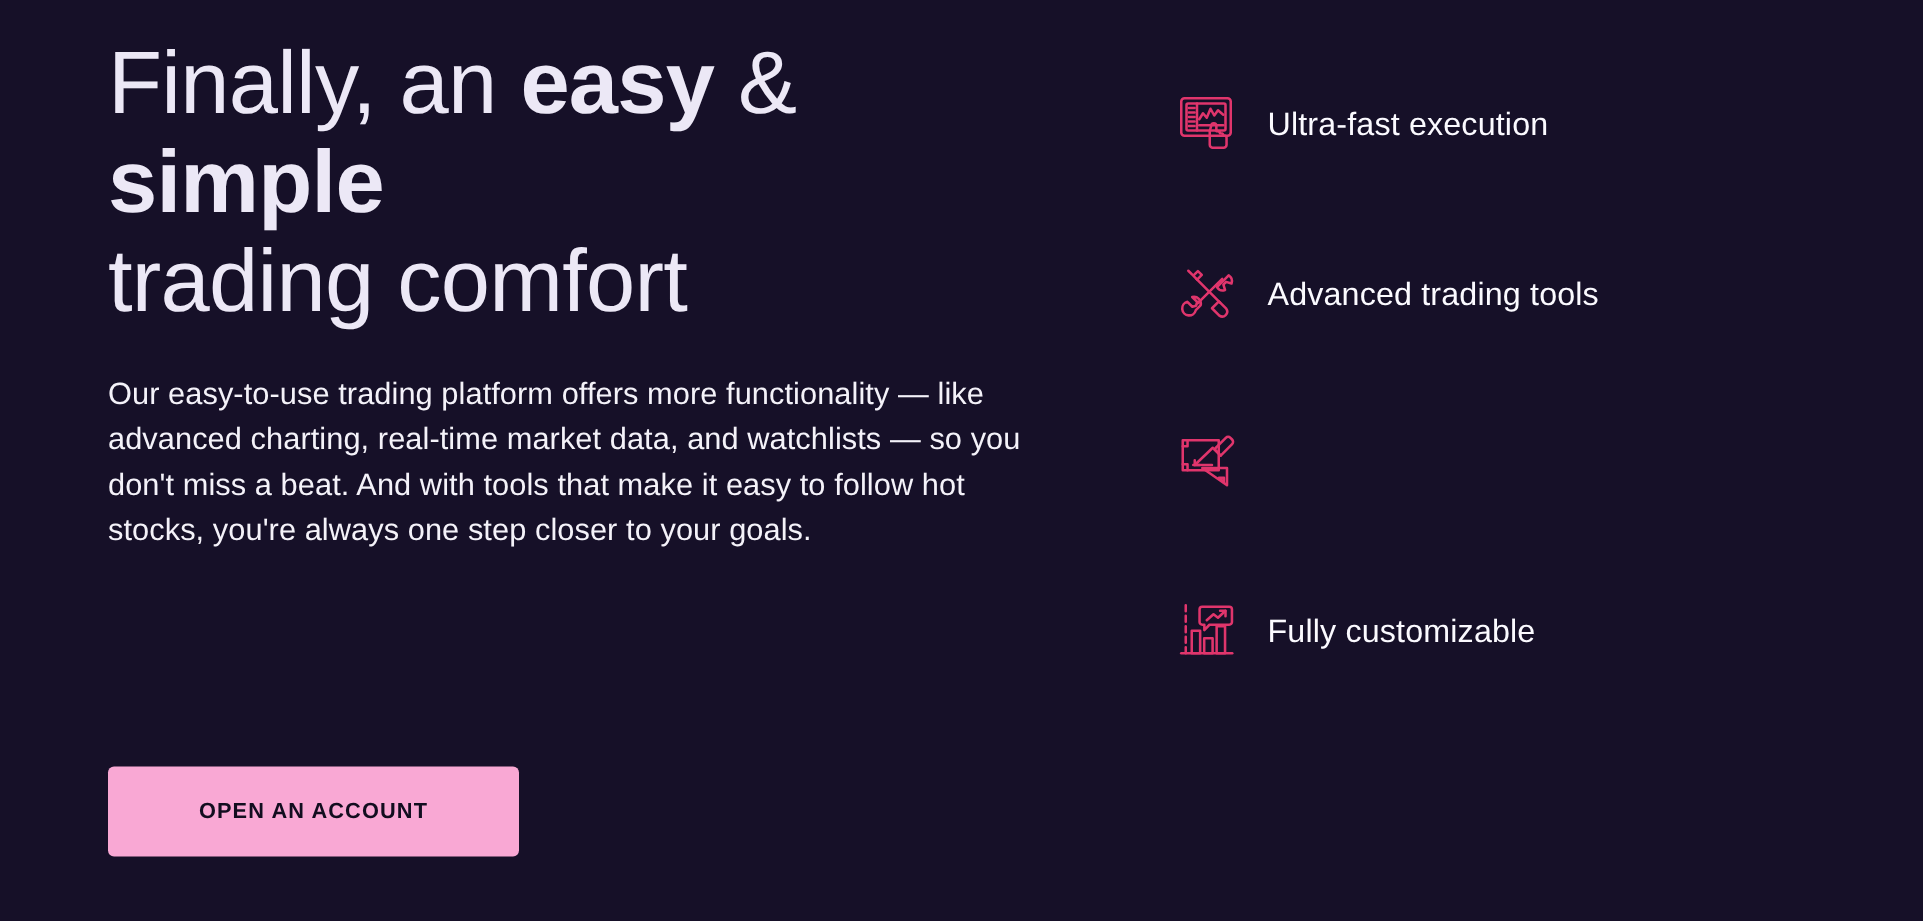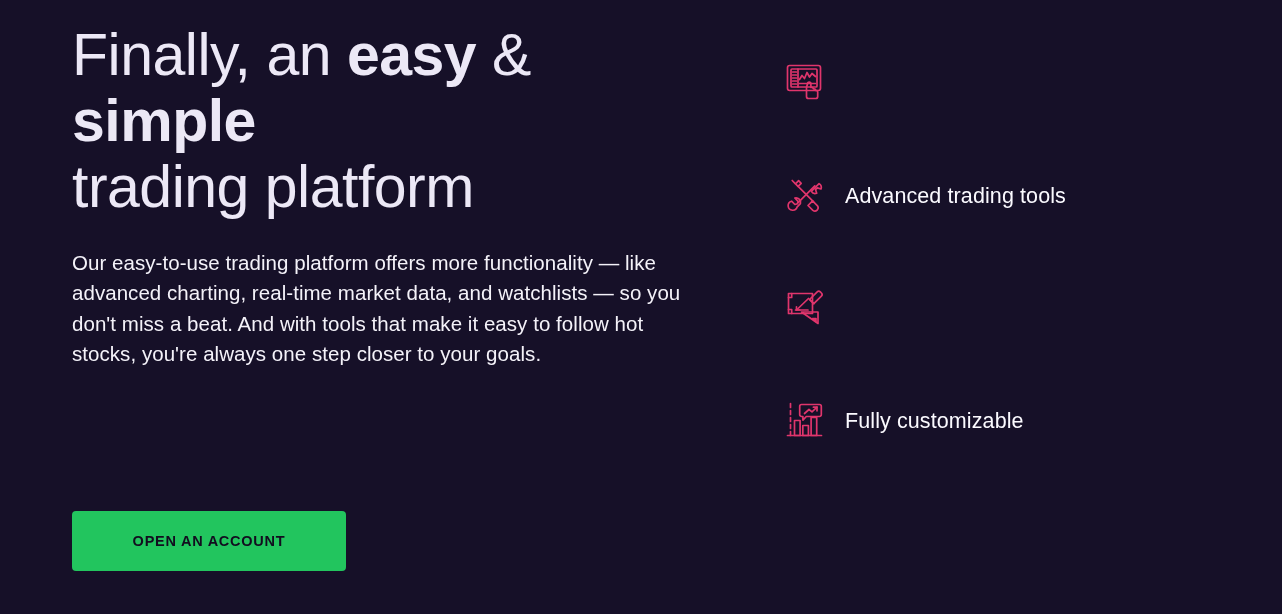--- a/index.html
+++ b/index.html
@@ -59,21 +59,21 @@
   }
   .para-1 { margin-top: 28px; }
   .para-2 { margin-top: 29px; }
 
   .cta-button {
     position: absolute;
     left: 0;
     top: 511px;
     width: 274px;
     height: 60px;
-    background: #22c55e;
+    background: #f9a8d4;
     border: none;
     border-radius: 4px;
     color: #120d1f;
     font-family: "Liberation Sans", sans-serif;
     font-size: 14.5px;
     font-weight: 700;
     letter-spacing: 0.75px;
     cursor: pointer;
     display: flex;
     align-items: center;
@@ -120,21 +120,21 @@
     white-space: nowrap;
   }
 </style>
 </head>
 <body>
 
 <div class="page">
 
   <div class="left-col">
 
-    <h1 class="headline"><span>Finally, an </span><span class="hl-strong">easy</span><span class="hl-amp"> &amp; </span><span class="hl-strong">simple</span><br><span>trading platform</span></h1>
+    <h1 class="headline"><span>Finally, an </span><span class="hl-strong">easy</span><span class="hl-amp"> &amp; </span><span class="hl-strong">simple</span><br><span>trading comfort</span></h1>
 
     <p class="body-para para-1">Our easy-to-use trading platform offers more functionality — like advanced charting, real-time market data, and watchlists — so you don't miss a beat. And with tools that make it easy to follow hot stocks, you're always one step closer to your goals.</p>
 
     <button class="cta-button">OPEN AN ACCOUNT</button>
   </div>
 
   <div class="right-col">
 
     <div class="feature-item f0">
       <span class="feature-icon">
@@ -145,20 +145,21 @@
           <line x1="9.6" y1="12" x2="13.4" y2="12"></line>
           <line x1="9.6" y1="15" x2="13.4" y2="15"></line>
           <line x1="9.6" y1="18" x2="13.4" y2="18"></line>
           <line x1="9.6" y1="21" x2="13.4" y2="21"></line>
           <line x1="9.6" y1="24" x2="13.4" y2="24"></line>
           <polyline points="16.5,19.5 19,15.5 21.5,18.5 24,12.5 26.5,17 29,13.5 32.5,16.5"></polyline>
           <line x1="16.5" y1="23.5" x2="32.5" y2="23.5"></line>
           <path d="M23.5 27.5 L23.5 36.5 a2 2 0 0 0 2 2 l7.2 0 a2 2 0 0 0 2 -2 l0 -4.6 a1.6 1.6 0 0 0 -1.6 -1.6 l-0.6 0 a1.5 1.5 0 0 0 -1.5 -1.5 l-0.7 0 a1.5 1.5 0 0 0 -1.5 -1.4 l-0.9 0 l0 -3.6 a1.7 1.7 0 0 0 -3.4 0 z"></path>
         </svg>
       </span>
+      <span class="feature-label">Ultra-fast execution</span>
     </div>
 
     <div class="feature-item f1">
       <span class="feature-icon">
         <svg width="46" height="46" viewBox="0 0 46 46" fill="none" stroke="#e0356c" stroke-width="1.7" stroke-linecap="round" stroke-linejoin="round">
 
           <path d="M14.2 33.8 a4.6 4.6 0 1 1 -5.6 -5.6 l3.3 3.3 2.5 -0.7 0.7 -2.5 -3.3 -3.3 a4.6 4.6 0 0 1 5.6 5.6 z"></path>
           <line x1="15.4" y1="29.3" x2="31.8" y2="12.9"></line>
           <path d="M31.2 12.3 l3.3 -3.3 a4.6 4.6 0 0 1 1.9 5.4 l-3.6 -1.1 -1.8 1.8 1.1 3.6 a4.6 4.6 0 0 1 -5.4 -1.9 l3.3 -3.3 z" transform="translate(1.6,1.6) rotate(0)"></path>
 

